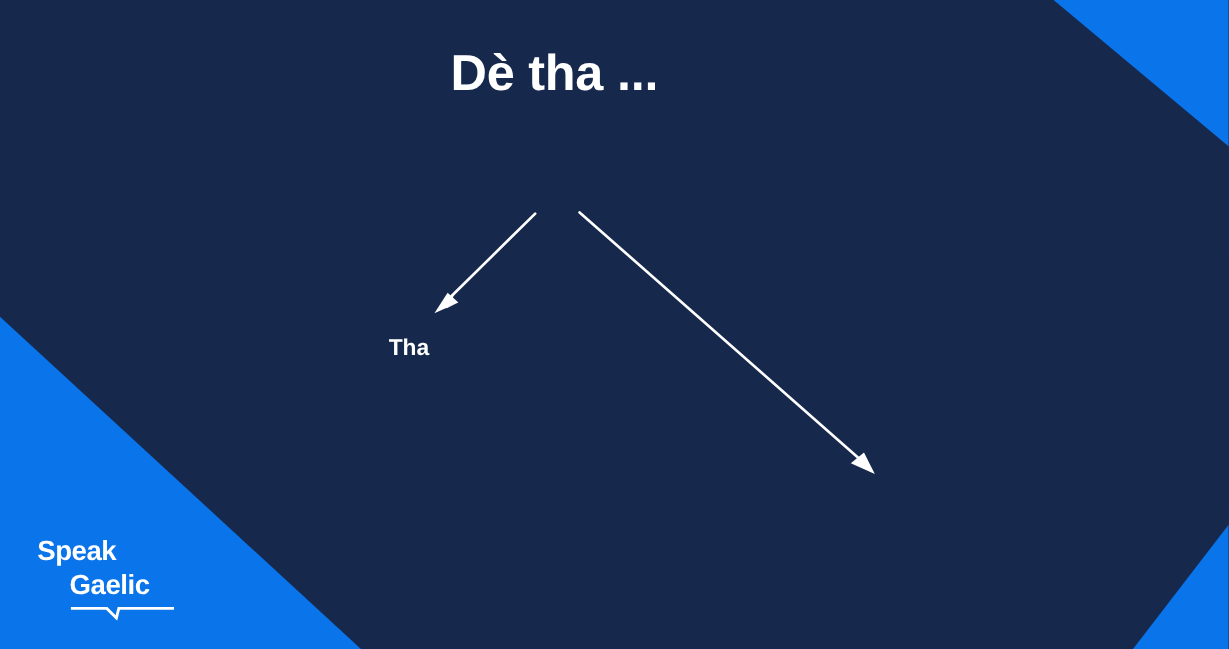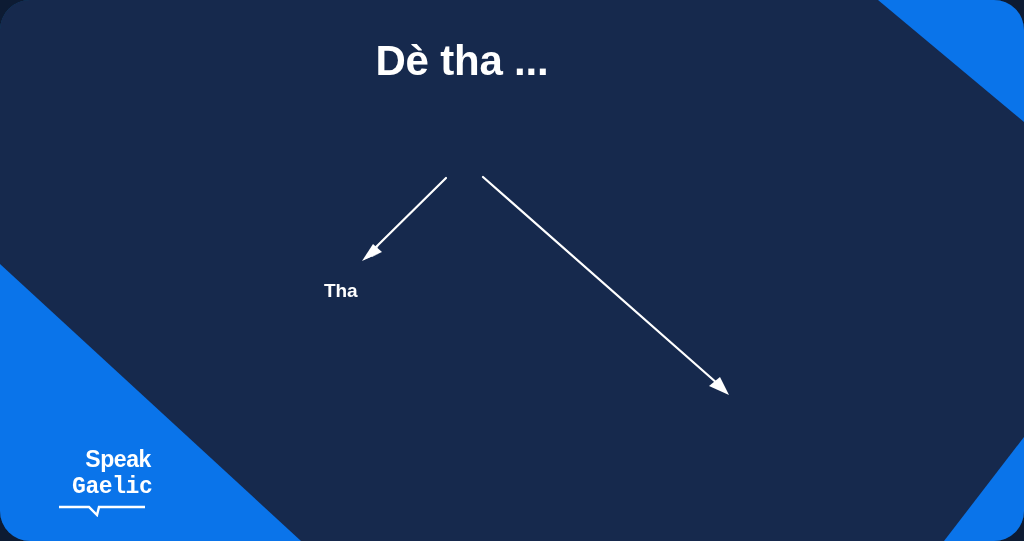--- a/index.html
+++ b/index.html
@@ -11,21 +11,20 @@
   body {
     font-family: "Liberation Sans", sans-serif;
   }
 
   #slide {
     position: relative;
     width: 1024px;
     height: 541px;
     overflow: hidden;
     background: #0c4a6e;
-    border-radius: 30px;
   }
 
   
   #bg-layer {
     position: absolute;
     inset: 0;
     width: 1024px;
     height: 541px;
     display: block;
   }
@@ -85,22 +84,22 @@
     color: #ffffff;
   }
   .logo-word {
     font-size: 23px;
     font-weight: bold;
     letter-spacing: -0.4px;
     line-height: 1.22;
     color: #ffffff;
     white-space: nowrap;
   }
-  #logo-word-speak { margin-left: 0px; text-align: right; }
-  #logo-word-gaelic { margin-left: 41px; font-family: Liberation Mono, monospace; }
+  #logo-word-speak { margin-left: 0px; }
+  #logo-word-gaelic { margin-left: 27px; }
   #logo-mark {
     display: block;
     margin-top: 4px;
     margin-left: 28px;
   }
 </style>
 </head>
 <body>
 
 <div id="slide">

